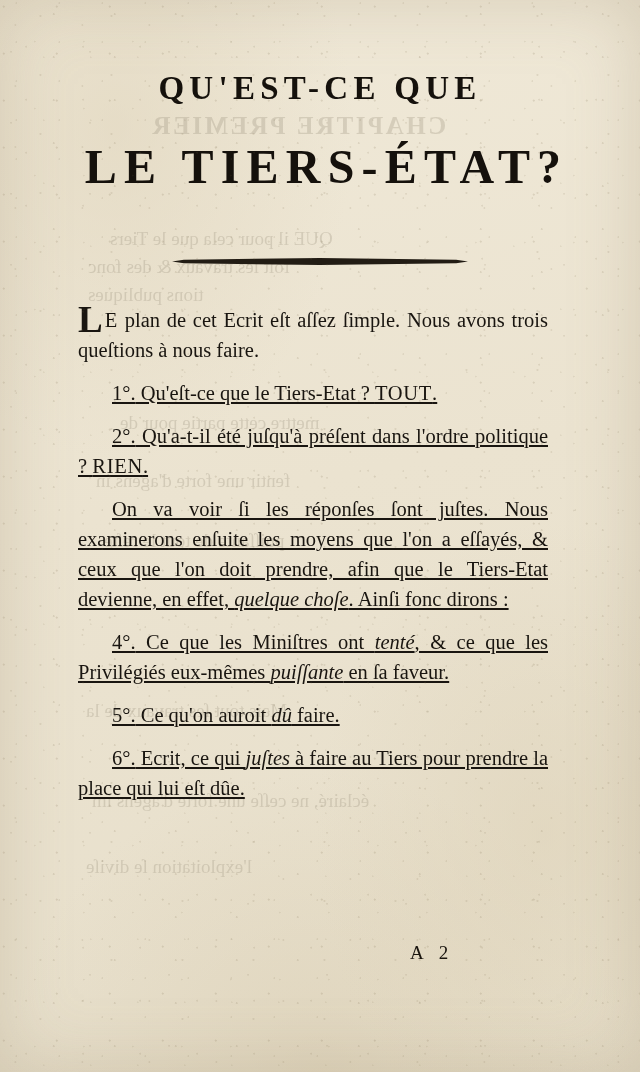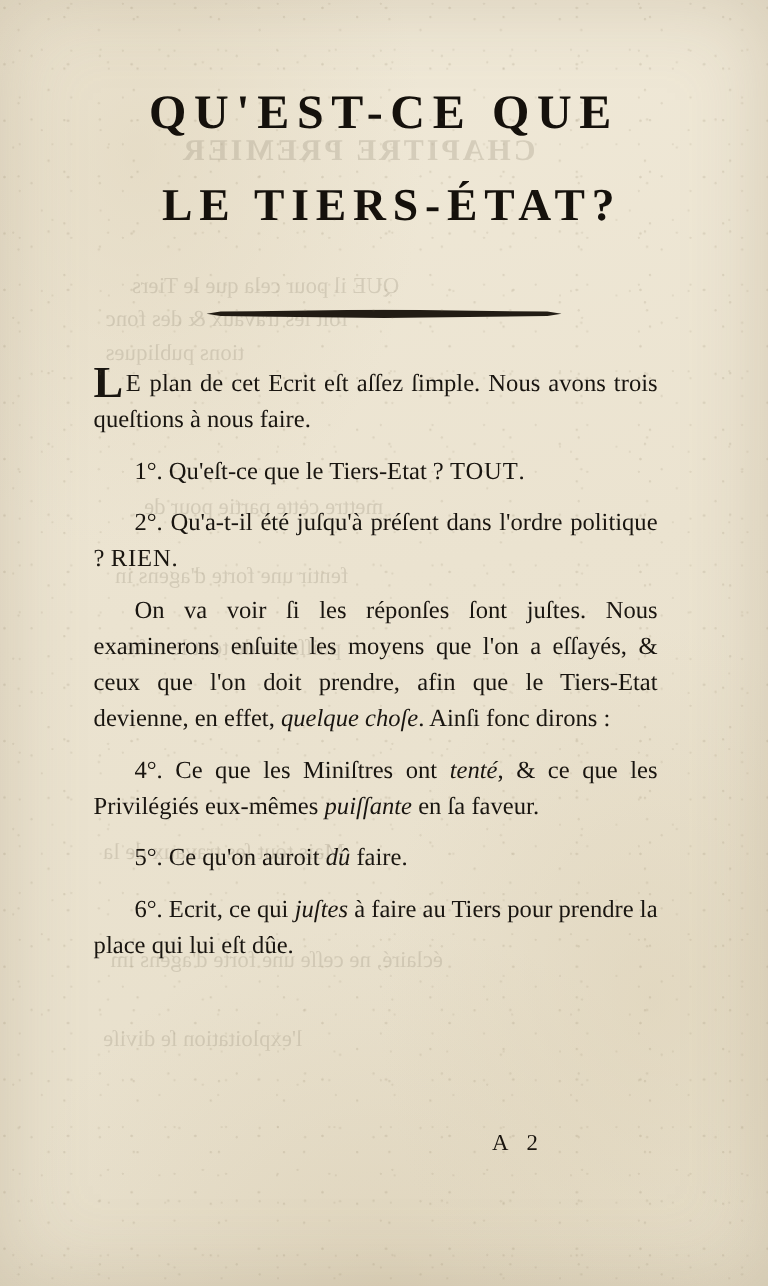--- a/index.html
+++ b/index.html
@@ -61,22 +61,22 @@
     right: 0;
     top: 70px;
     text-align: center;
   }
   .title-line {
     font-weight: 700;
     letter-spacing: .16em;
     color: #15110c;
     white-space: nowrap;
   }
-  #title-line-1 { font-size: 40px; }
-  #title-line-2 { font-size: 38px; margin-top: 32px; letter-spacing: .15em; margin-left: 13px; }
+  #title-line-1 { font-size: 33px; }
+  #title-line-2 { font-size: 48px; margin-top: 32px; letter-spacing: .15em; margin-left: 13px; }
 
   
   #rule {
     position: absolute;
     left: 50%;
     top: 258px;
     width: 296px;
     height: 7px;
     margin-left: -148px;
     background: #221c14;
@@ -90,21 +90,21 @@
     left: 78px;
     top: 305px;
     width: 470px;
     font-size: 20.5px;
     line-height: 30px;
     text-align: justify;
     text-justify: inter-word;
   }
   #body p { margin: 0; }
   .para   { margin-bottom: 13px !important; }
-  .indent { text-indent: 34px; }
+  .indent { text-indent: 34px; text-decoration: underline; }
 
   .dropcap {
     float: left;
     font-size: 37px;
     line-height: 27px;
     font-weight: 700;
     padding: 0 2px 0 0;
     margin-top: 1px;
   }
   .smallcaps {

